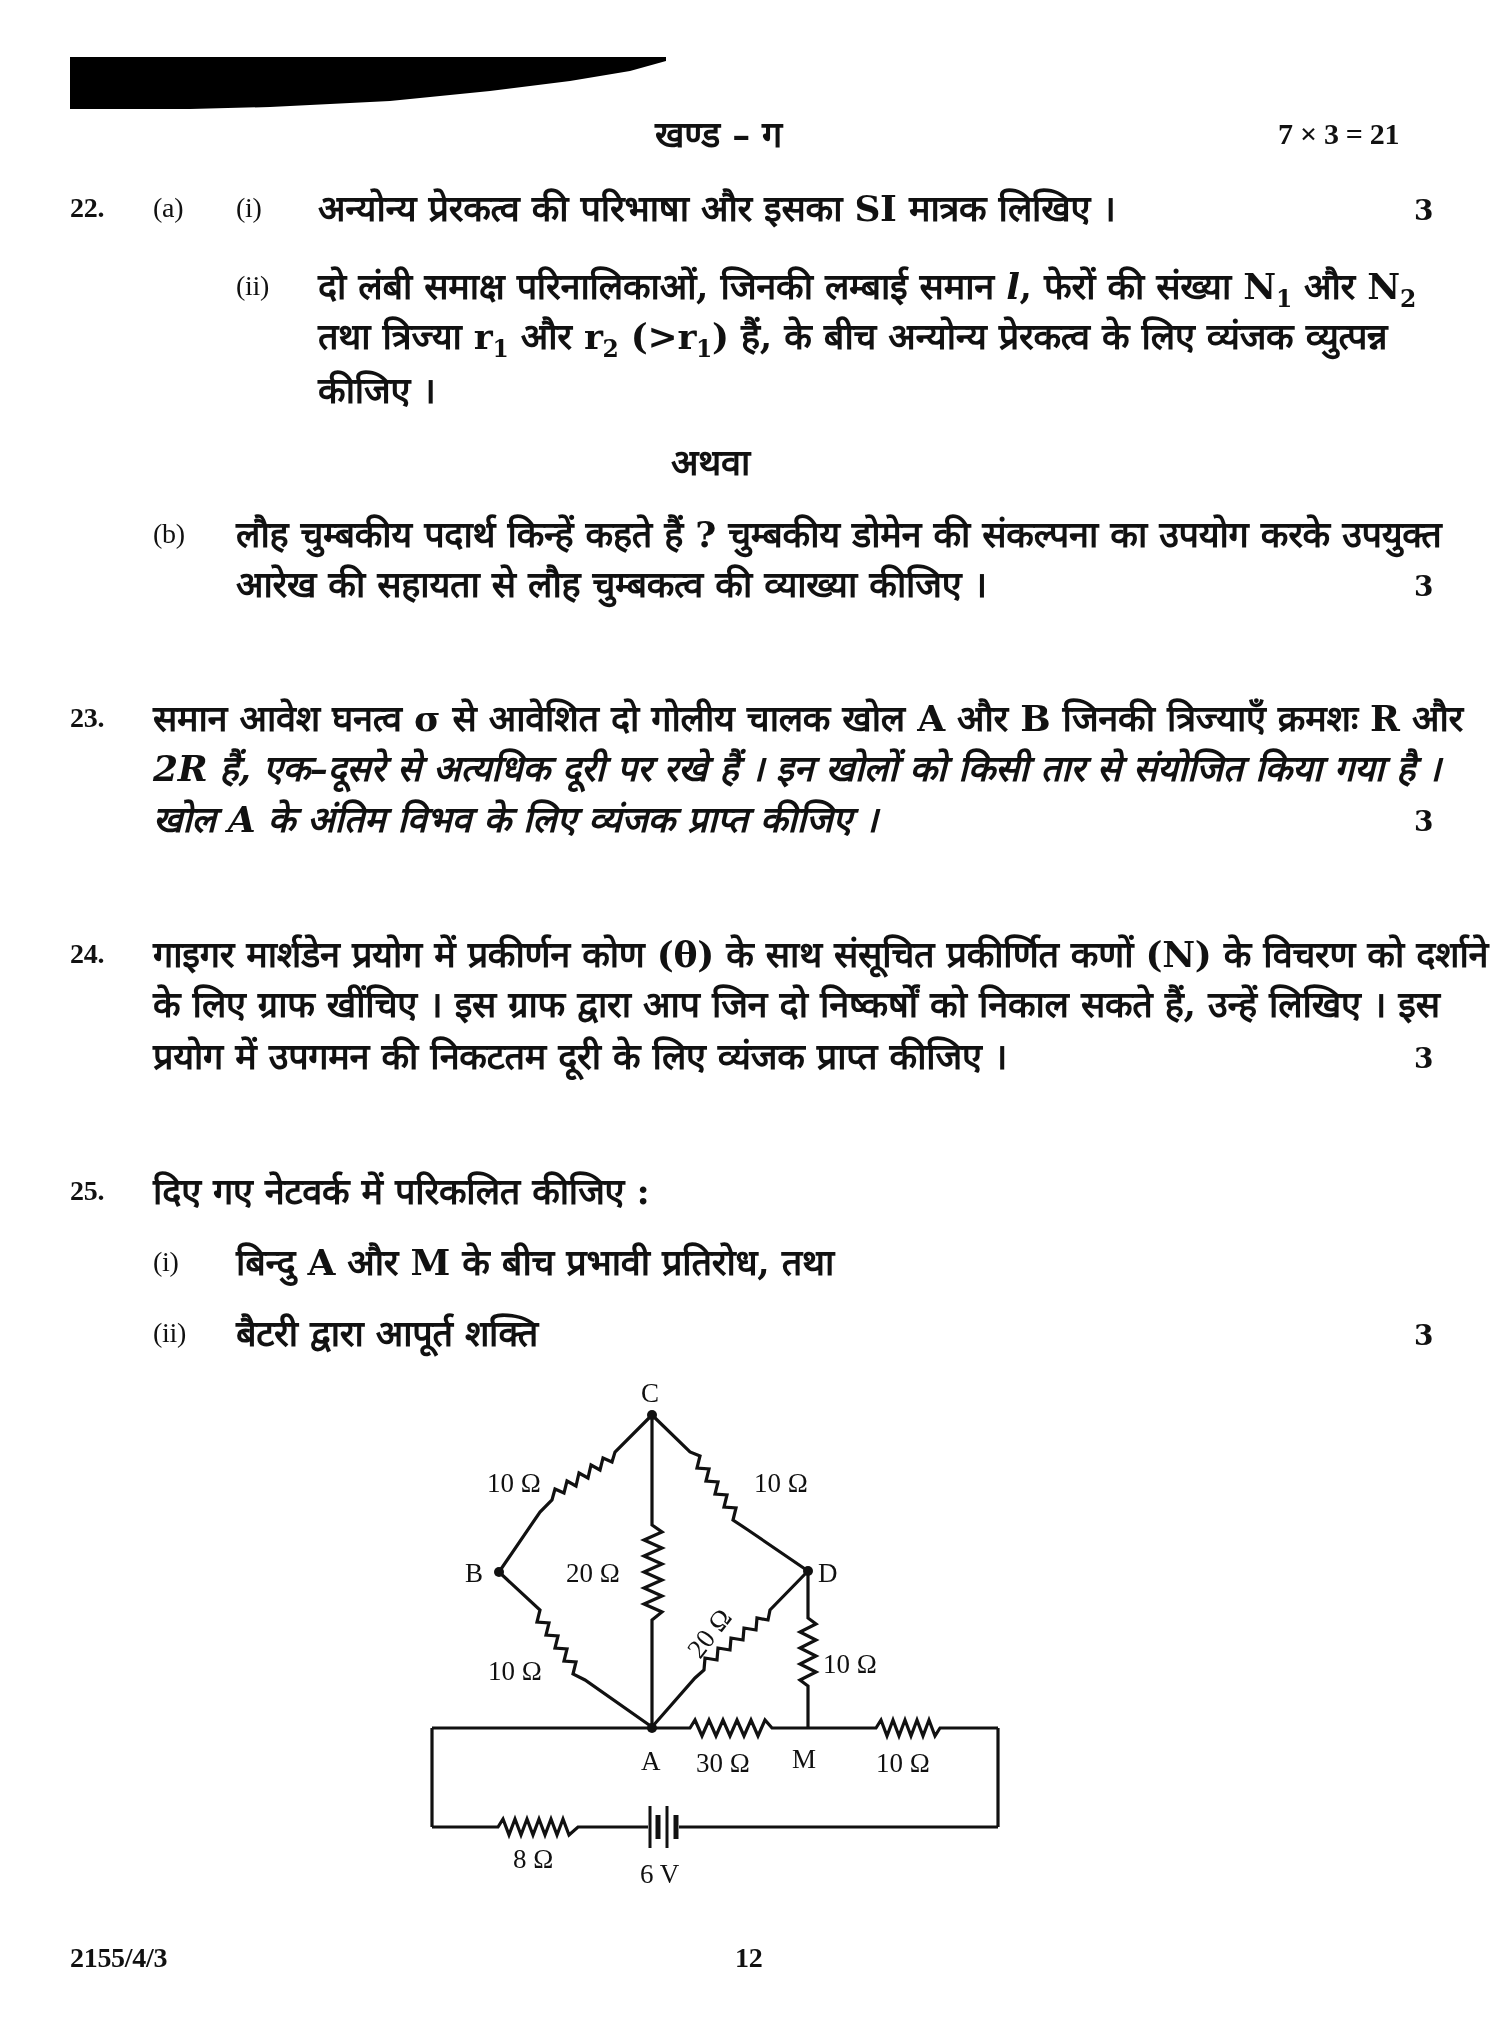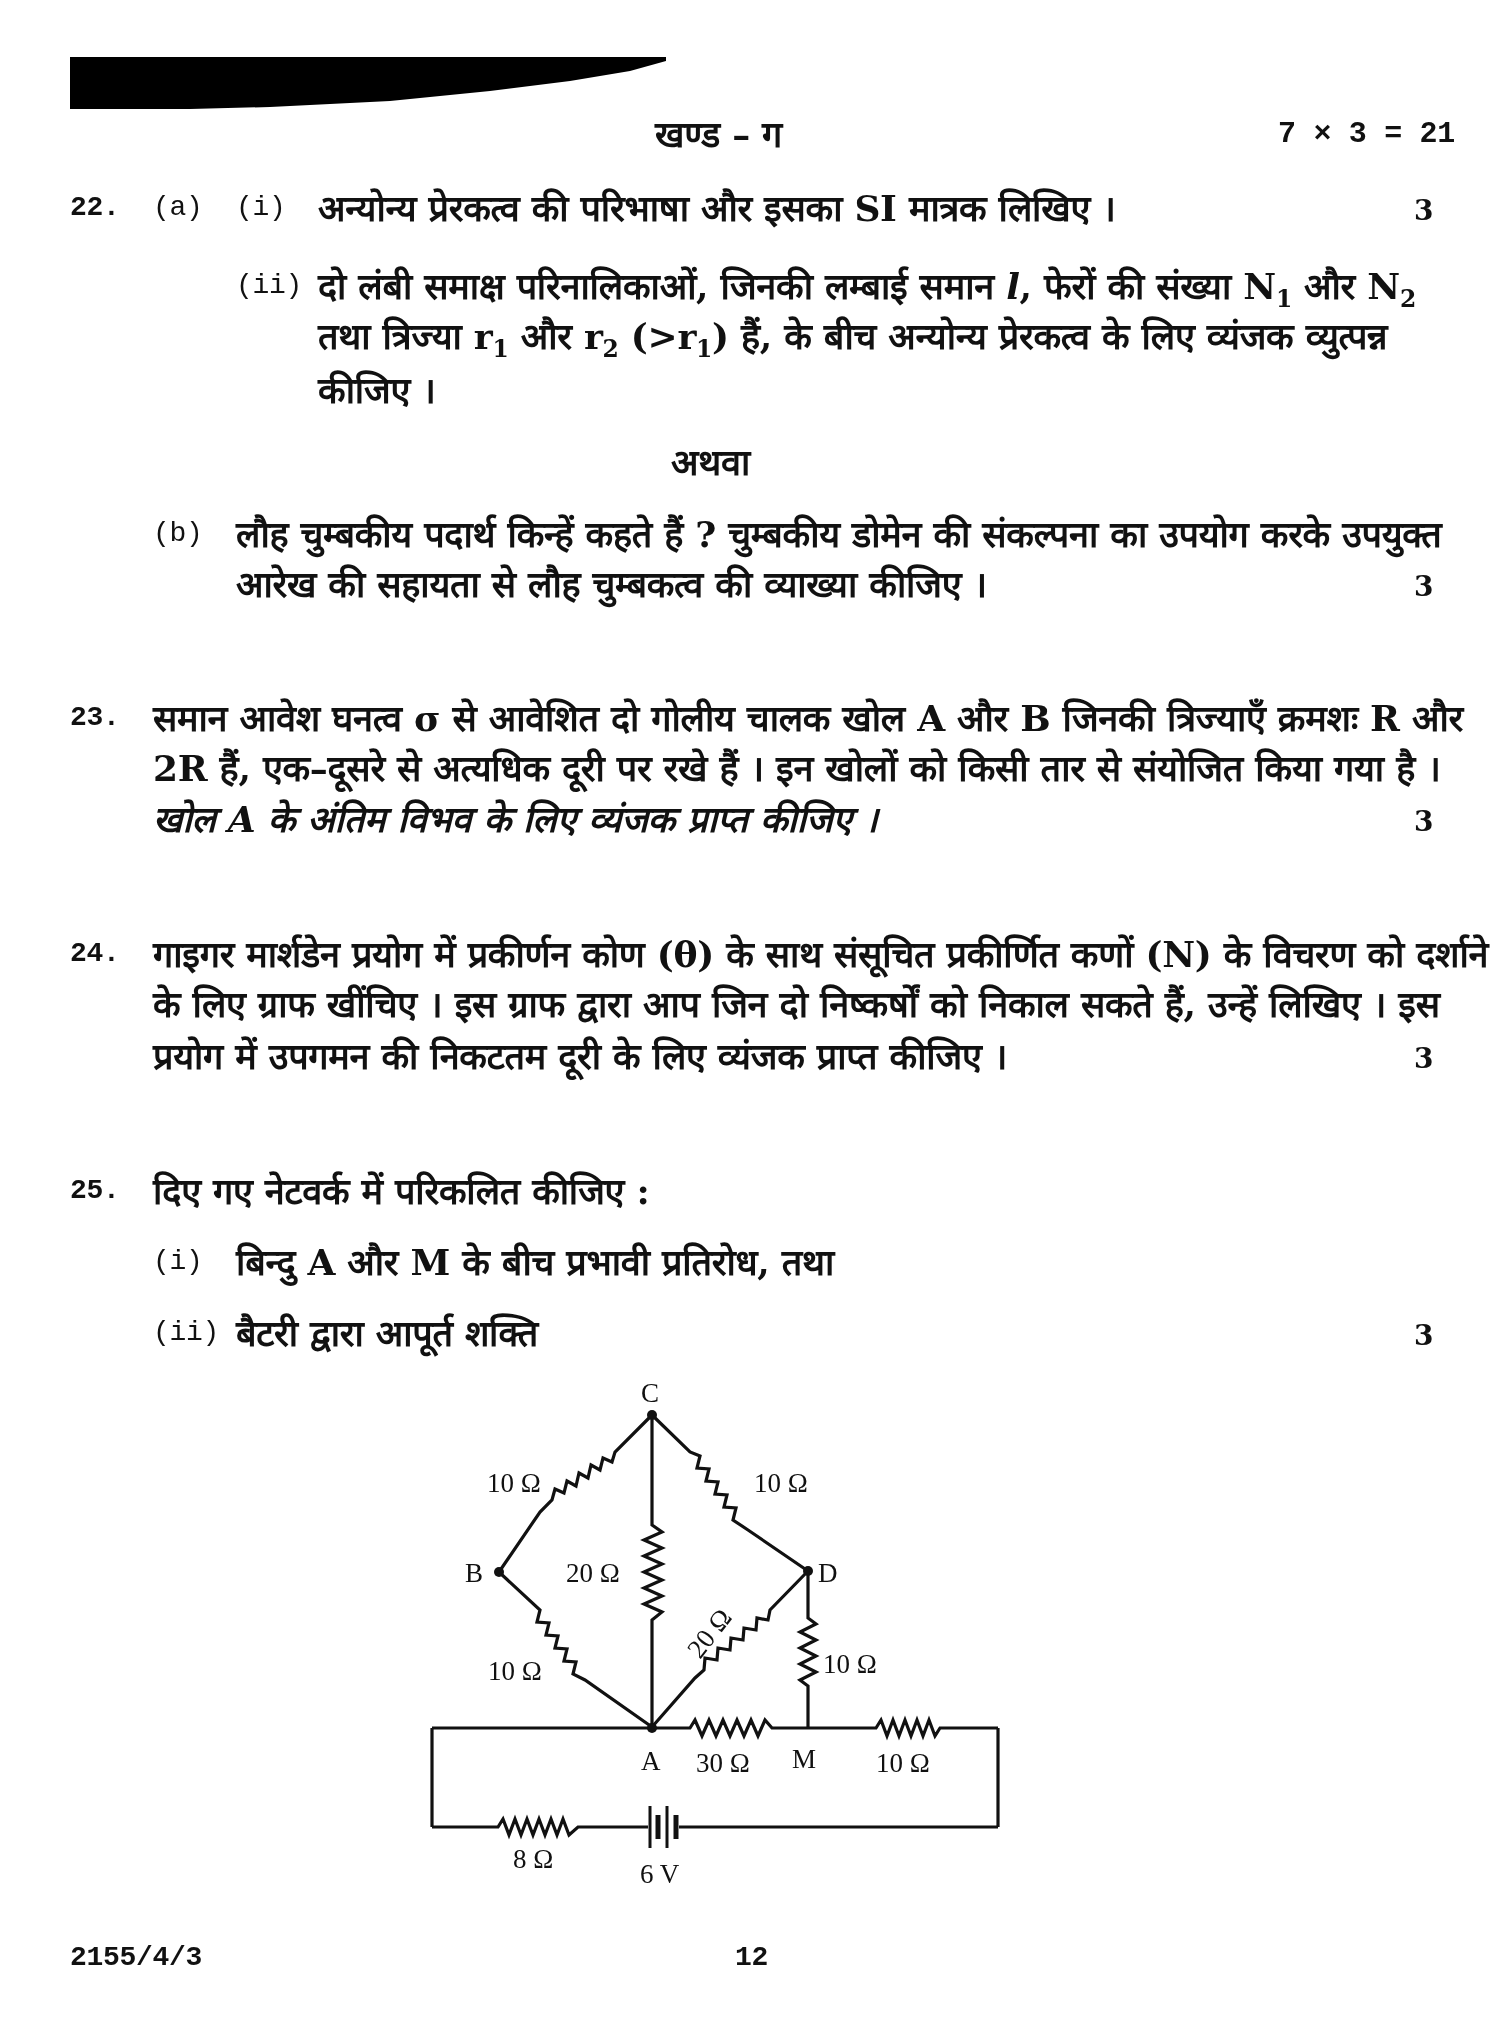--- a/index.html
+++ b/index.html
@@ -1,20 +1,20 @@
 <!DOCTYPE html>
 <html><head>
 <meta charset="utf-8">
 <style>
   * { box-sizing: border-box; margin: 0; padding: 0; }
   html, body { width: 1505px; height: 2034px; background: #ffffff; overflow: hidden; }
   body { position: relative; font-family: "DejaVu Serif", "Liberation Serif", serif; color: #111; }
   .abs { position: absolute; }
   .txt { font-size: 36px; font-weight: bold; line-height: 52px; white-space: nowrap; letter-spacing: -0.3px; }
-  .num { font-family: Liberation Mono, monospace; font-weight: bold; font-size: 28px; }
+  .num { font-family: Liberation Serif, serif; font-weight: bold; font-size: 28px; }
   .marks { position: absolute; left: 1414px; font-weight: bold; font-size: 28px; font-family: "DejaVu Serif", serif; }
   .hdr-bar { position: absolute; left: 70px; top: 57px; }
   sub { font-size: 0.65em; vertical-align: -0.35em; }
   .italic { font-style: italic; }
   .diagram { position: absolute; left: 0; top: 0; }
   .lbl { font-family: "Liberation Serif", "DejaVu Serif", serif; font-size: 27px; font-weight: normal; fill: #111; }
 </style>
 </head>
 <body>
 
@@ -42,21 +42,21 @@
 
 <div class="abs txt" style="left:671px; top:436px;">अथवा</div>
 
 <div class="abs txt num" style="left:153px; top:508px; font-weight:normal;">(b)</div>
 <div class="abs txt" style="left:236px; top:508px;">लौह चुम्बकीय पदार्थ किन्हें कहते हैं ? चुम्बकीय डोमेन की संकल्पना का उपयोग करके उपयुक्त</div>
 <div class="abs txt" style="left:236px; top:558px;">आरेख की सहायता से लौह चुम्बकत्व की व्याख्या कीजिए ।</div>
 <div class="marks" style="top:570px;">3</div>
 
 <div class="abs txt num" style="left:70px; top:692px;">23.</div>
 <div class="abs txt" style="left:153px; top:692px;">समान आवेश घनत्व σ से आवेशित दो गोलीय चालक खोल A और B जिनकी त्रिज्याएँ क्रमशः R और</div>
-<div class="abs txt" style="left:153px; top:742px;">2R हैं, एक–दूसरे से अत्यधिक दूरी पर रखे हैं । इन खोलों को किसी तार से संयोजित किया गया है ।</div>
+<div class="abs txt" style="left:153px; top:742px;font-style:italic;">2R हैं, एक–दूसरे से अत्यधिक दूरी पर रखे हैं । इन खोलों को किसी तार से संयोजित किया गया है ।</div>
 <div class="abs txt" style="left:153px; top:793px;font-style:italic;">खोल A के अंतिम विभव के लिए व्यंजक प्राप्त कीजिए ।</div>
 <div class="marks" style="top:805px;">3</div>
 
 <div class="abs txt num" style="left:70px; top:928px;">24.</div>
 <div class="abs txt" style="left:153px; top:928px;">गाइगर मार्शडेन प्रयोग में प्रकीर्णन कोण (θ) के साथ संसूचित प्रकीर्णित कणों (N) के विचरण को दर्शाने</div>
 <div class="abs txt" style="left:153px; top:978px;">के लिए ग्राफ खींचिए । इस ग्राफ द्वारा आप जिन दो निष्कर्षों को निकाल सकते हैं, उन्हें लिखिए । इस</div>
 <div class="abs txt" style="left:153px; top:1030px;">प्रयोग में उपगमन की निकटतम दूरी के लिए व्यंजक प्राप्त कीजिए ।</div>
 <div class="marks" style="top:1042px;">3</div>
 
 <div class="abs txt num" style="left:70px; top:1165px;">25.</div>

